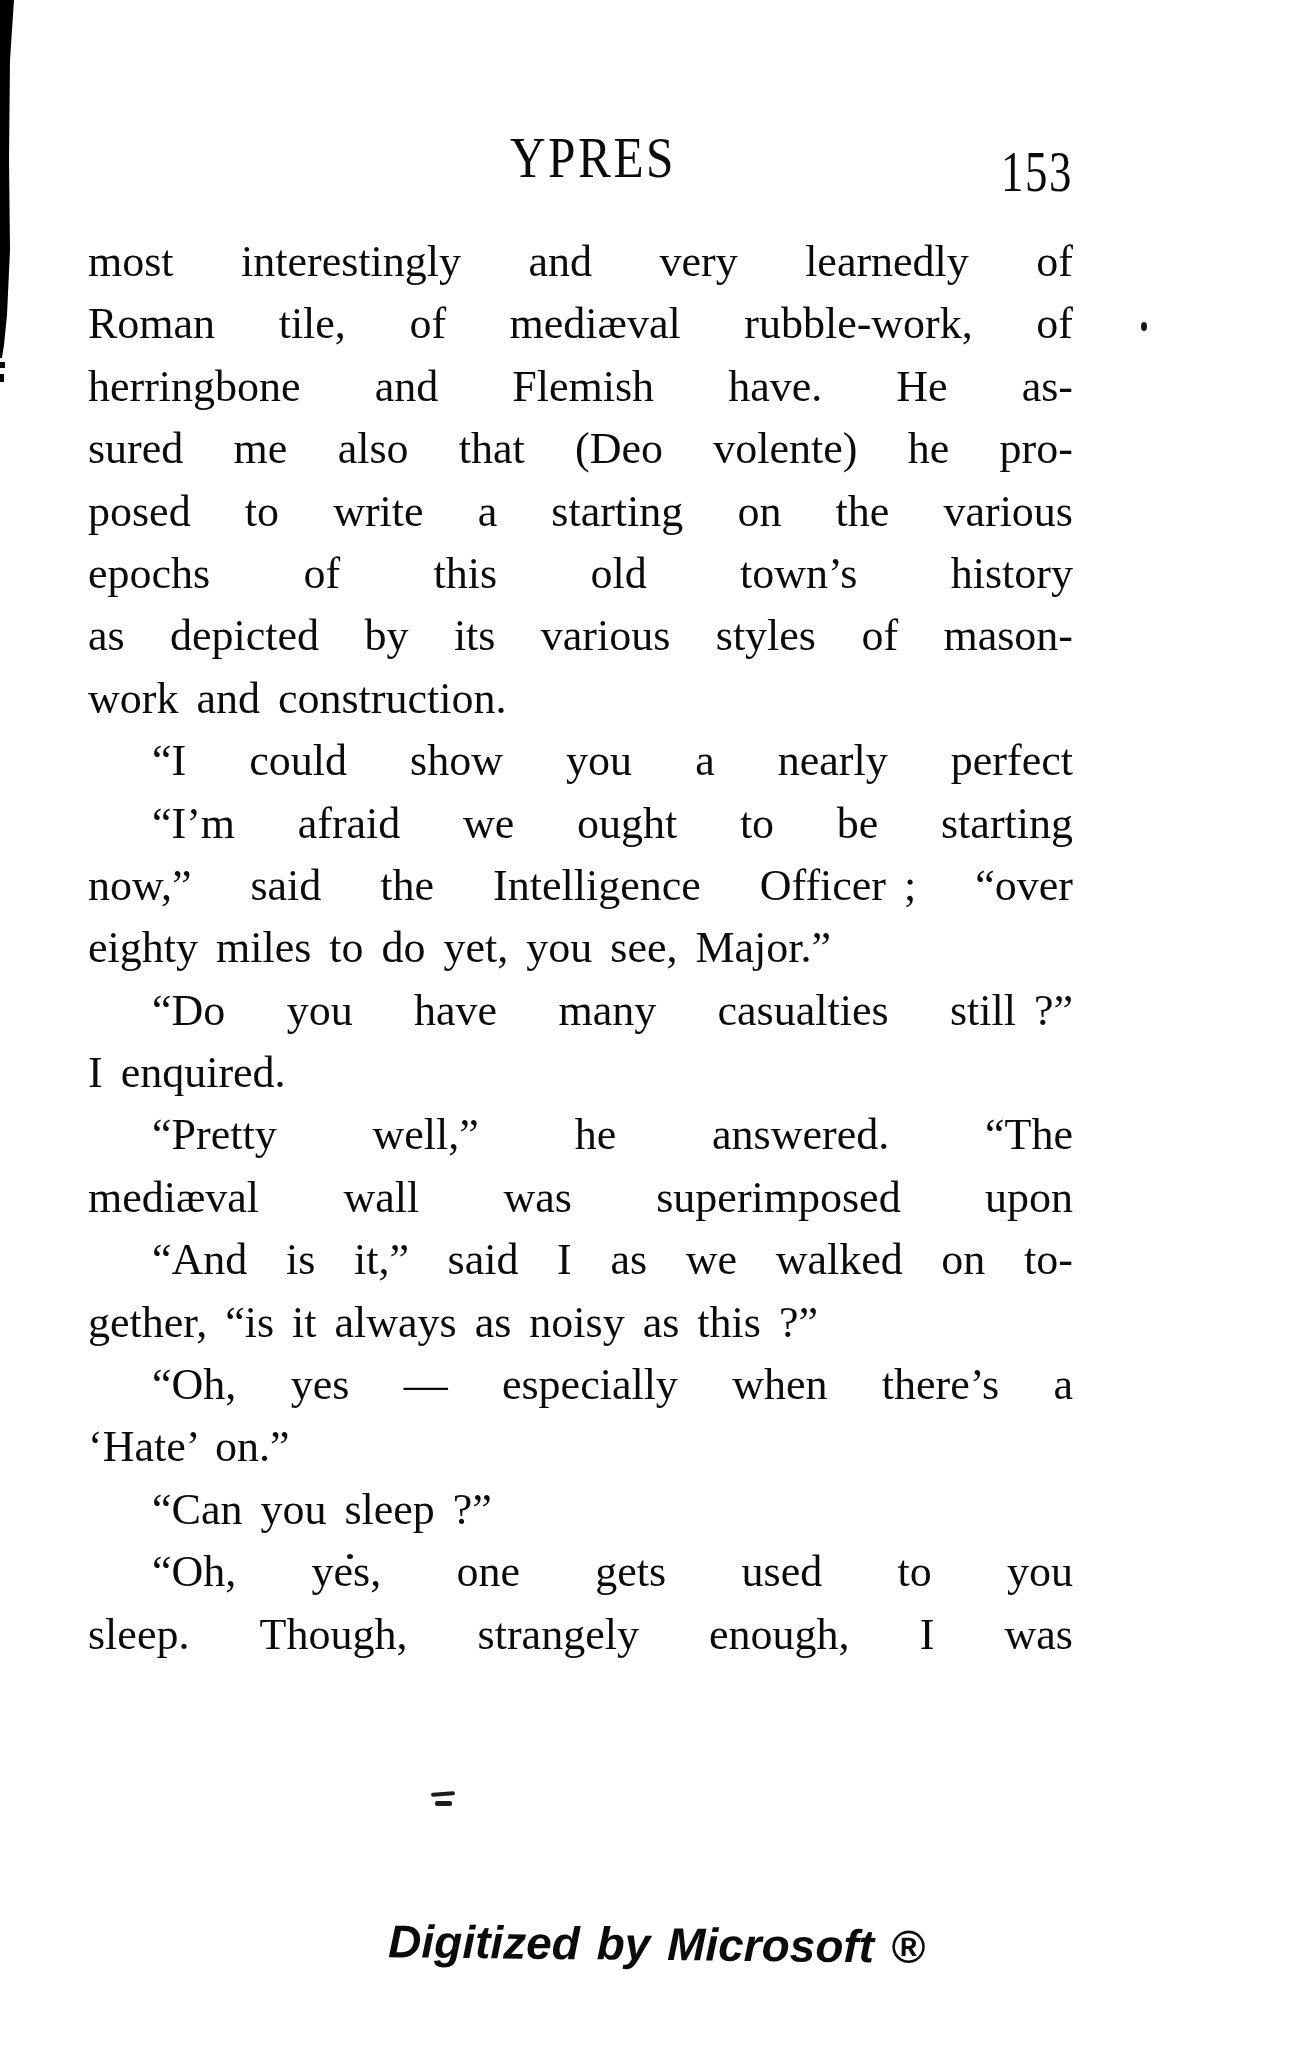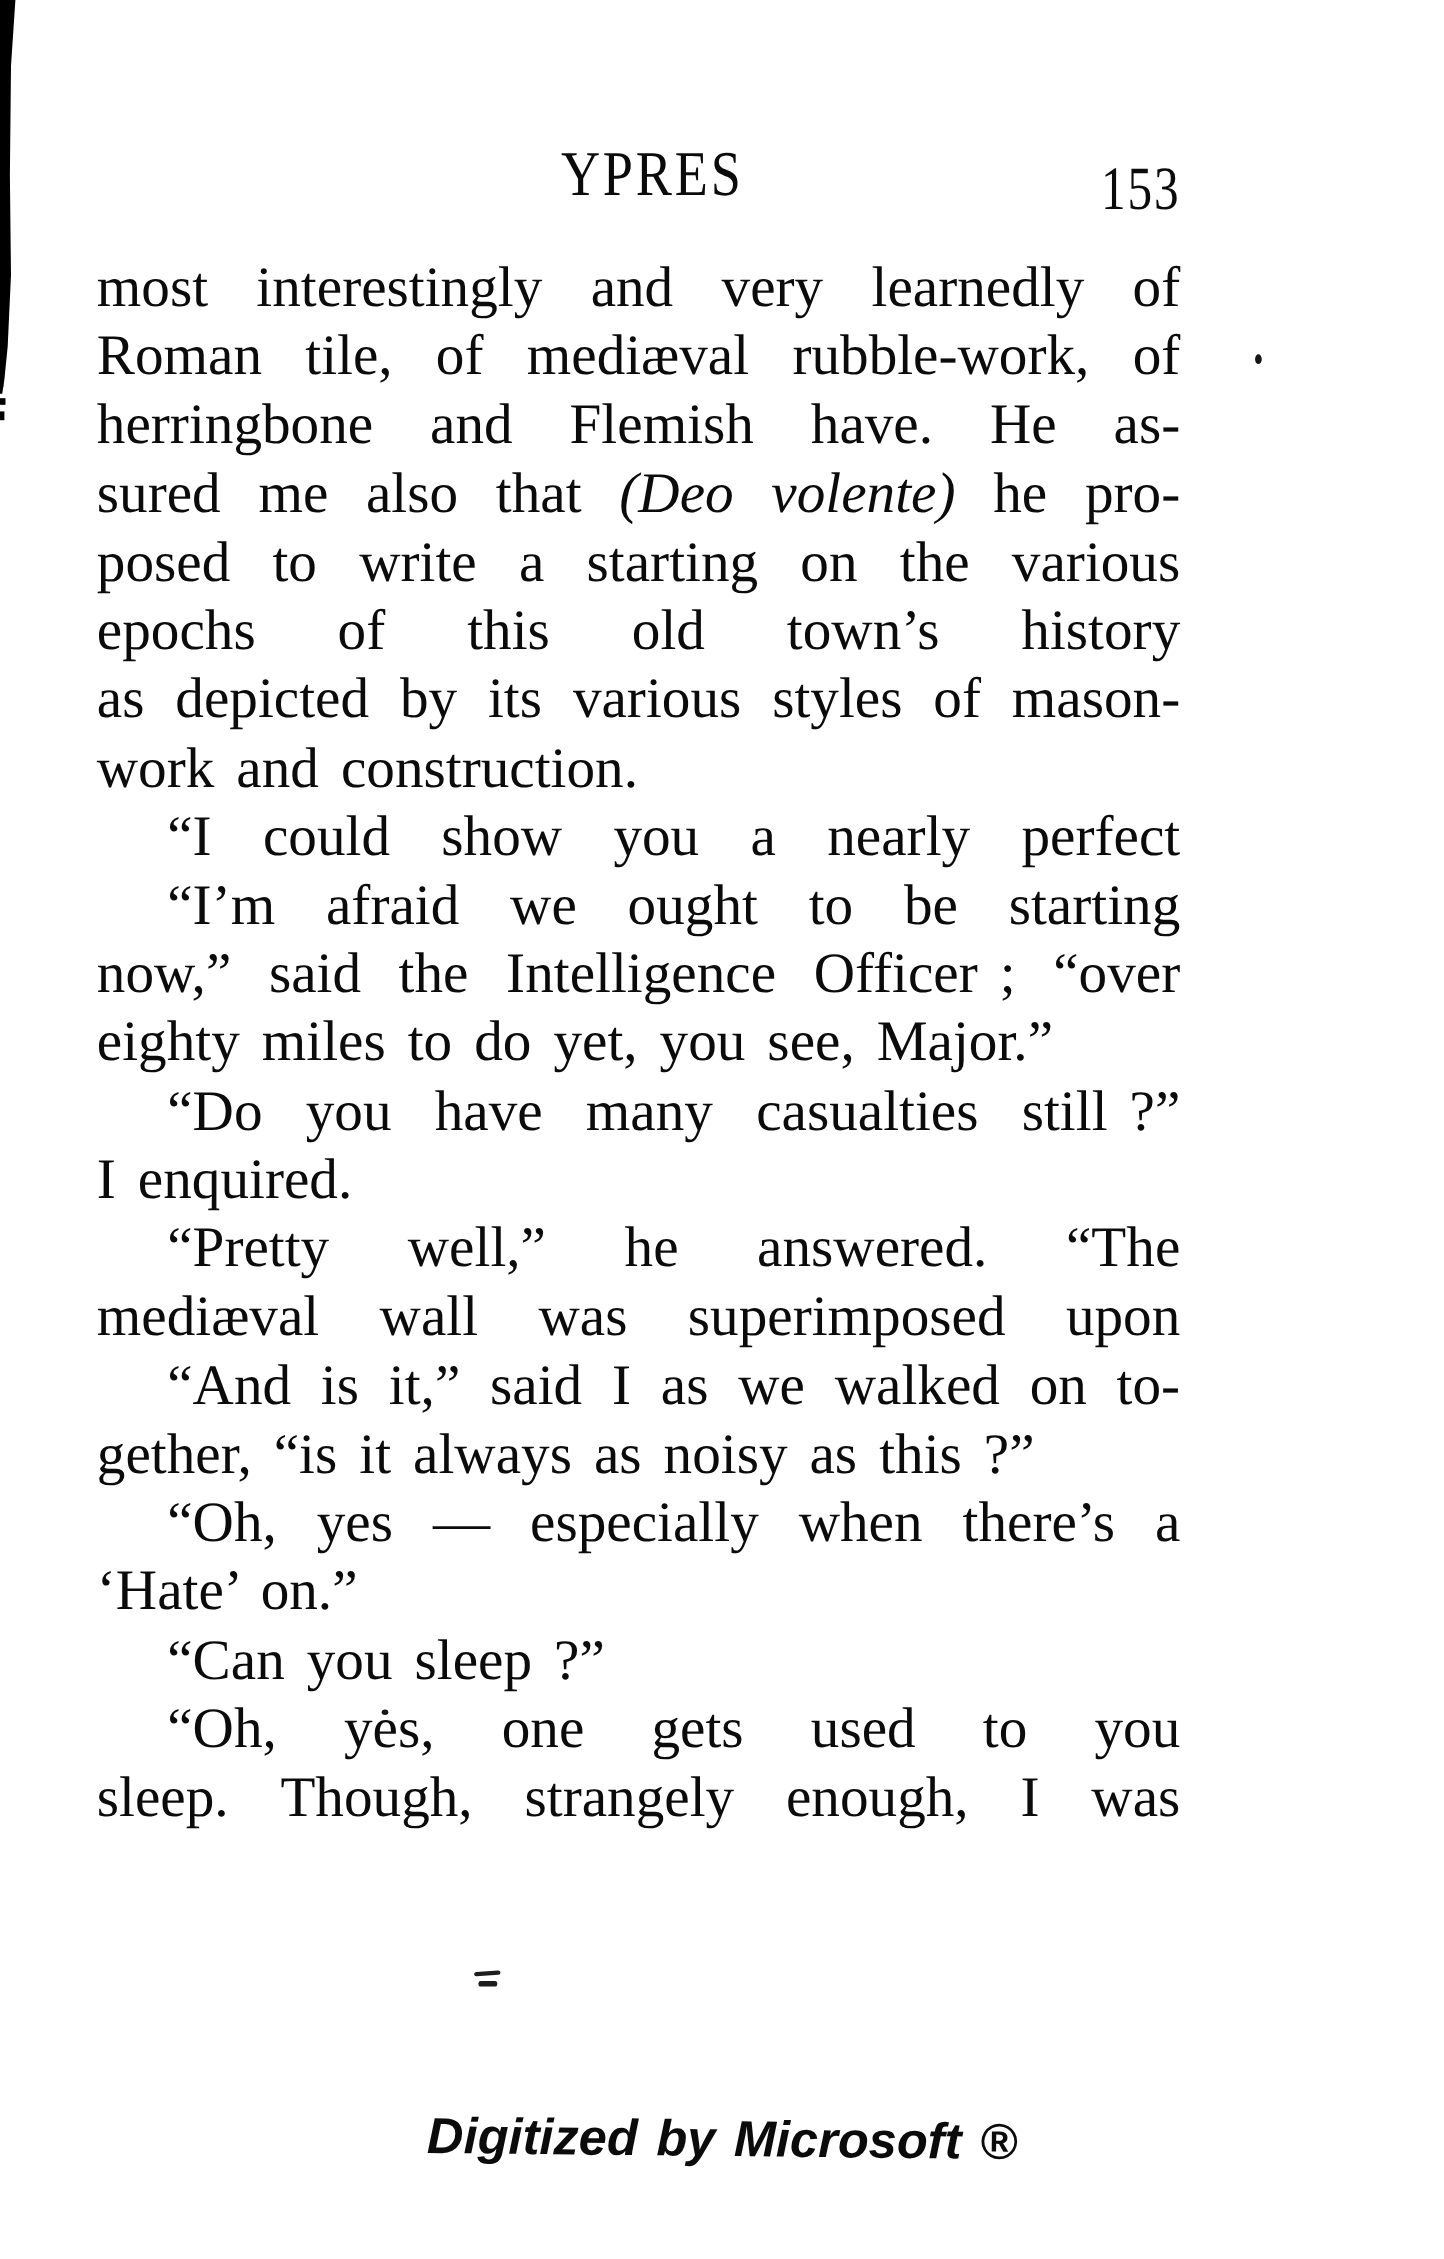--- a/index.html
+++ b/index.html
@@ -30,34 +30,34 @@
     text-align:right;
     font-size:56px; line-height:58px;
     letter-spacing:2px;
     transform:scaleX(.8);
     transform-origin:right center;
     white-space:nowrap;
   }
   
   .page-text{
     position:absolute; left:88px; top:231px; width:985px;
-    font-size:52px;
+    font-size:44px;
   }
   .line{
     height:62.4px; line-height:62.4px;
     white-space:nowrap;
     word-spacing:7px;
   }
   .line.justify{
     display:flex;
     justify-content:space-between;
   }
   .line.indent{ padding-left:64px; }
   .word{ flex:0 0 auto; }
-  .word.italic{ font-style:italic; }
+  .word.italic{ }
   
   .watermark{
     position:absolute; left:0; top:1919px; width:1313px;
     text-align:center;
     font-family:"Liberation Sans", sans-serif;
     font-weight:bold; font-style:italic;
     font-size:46px; line-height:50px;
     transform:rotate(0.6deg);
     word-spacing:4px;
   }

